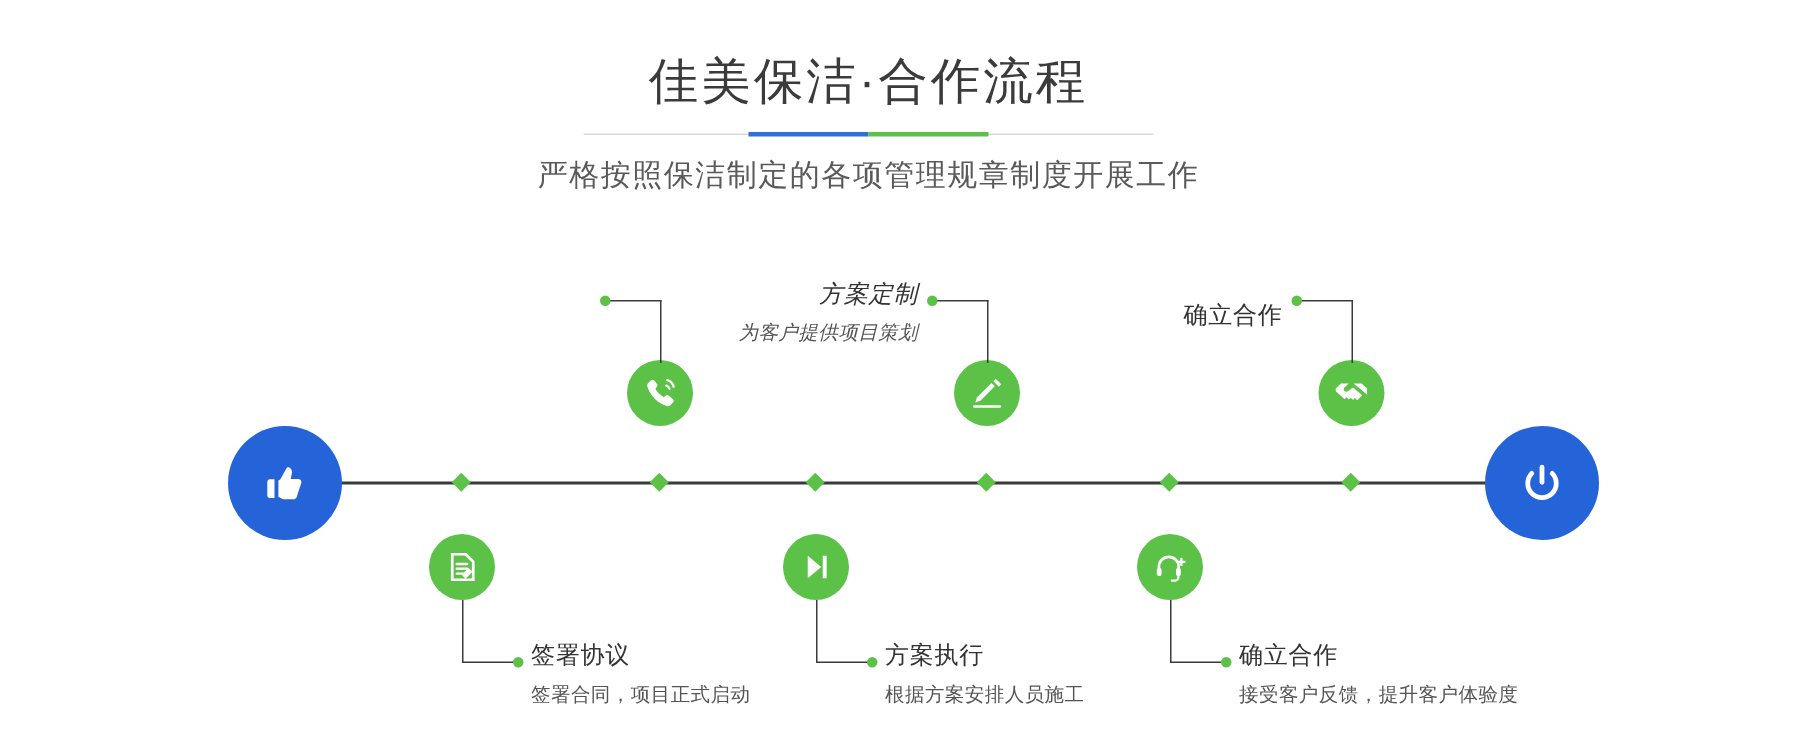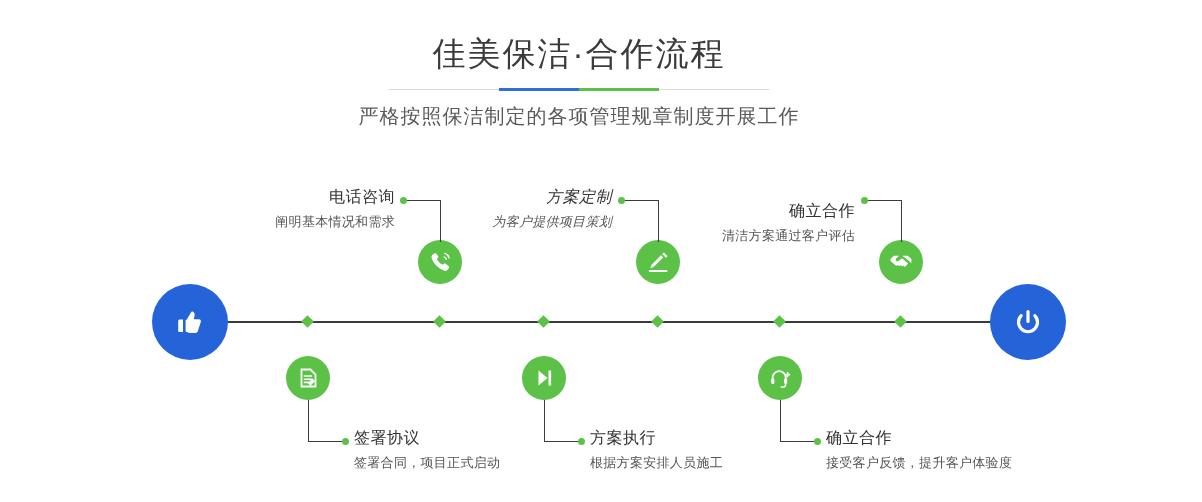--- a/index.html
+++ b/index.html
@@ -213,24 +213,20 @@
           <path fill="none" stroke="#ffffff" stroke-width="1.5" stroke-linecap="round" d="M17.8 4.4c2.1 0.6 3.8 2.3 4.3 4.4"></path>
           <path fill="none" stroke="#ffffff" stroke-width="1.5" stroke-linecap="round" d="M17.2 8.1c1 0.3 1.8 1.1 2.1 2.1"></path>
         </svg>
       </span>
     </div>
     <div class="diamond" style="left:435px; top:317px;"></div>
 
     <div class="conn-v" style="left:440px; top:200px; height:42px;"></div>
     <div class="conn-h" style="left:404px; top:200px; width:37px;"></div>
     <div class="dot" style="left:400px; top:197px;"></div>
-    <div class="label-block align-right" style="left:135px; top:186px;">
-      <div class="label-title">电话咨询</div>
-      <div class="label-desc">阐明基本情况和需求</div>
-    </div>
 
     <div class="node-circle" style="left:286px; top:356px;">
       <span>
         <svg width="24" height="24" viewBox="0 0 24 24">
           <path fill="none" stroke="#ffffff" stroke-width="1.8" d="M5.5 3.5h9l5 5v12h-14z"></path>
           <path fill="none" stroke="#ffffff" stroke-width="1.6" stroke-linecap="round" d="M8.5 10h7M8.5 13.2h7M8.5 16.4h4.5"></path>
           <path fill="#ffffff" d="M16.4 12.6l2.6 2.6-4.6 4.6-2.6-2.6z"></path>
         </svg>
       </span>
     </div>
@@ -285,21 +281,20 @@
           <path fill="#ffffff" d="M14.4 6.7h5.3l3.7 3.3v4.2l-3.3-2.9-5.7-4.6z"></path>
         </svg>
       </span>
     </div>
     <div class="diamond" style="left:896px; top:317px;"></div>
     <div class="conn-v" style="left:901px; top:200px; height:42px;"></div>
     <div class="conn-h" style="left:865px; top:200px; width:37px;"></div>
     <div class="dot" style="left:861px; top:197px;"></div>
     <div class="label-block align-right" style="left:595px; top:200px;">
       <div class="label-title">确立合作</div>
-      <div class="label-desc">清洁方案通过客户评估</div>
     </div>
 
     <div class="node-circle" style="left:758px; top:356px;">
       <span>
         <svg width="24" height="24" viewBox="0 0 24 24">
           <path fill="none" stroke="#ffffff" stroke-width="1.8" d="M4.6 13.2v-1.4a6.6 6.6 0 0 1 13.2 0v1.4"></path>
           <rect fill="#ffffff" x="3.2" y="12.6" width="3.2" height="5.4" rx="1.4"></rect>
           <rect fill="#ffffff" x="16" y="12.6" width="3.2" height="5.4" rx="1.4"></rect>
           <path fill="none" stroke="#ffffff" stroke-width="1.5" stroke-linecap="round" d="M17.6 18v0.8c0 1.2-1 2.2-2.2 2.2h-2.2"></path>
           <path fill="none" stroke="#ffffff" stroke-width="1.6" stroke-linecap="round" d="M19.6 6.6v4M17.6 8.6h4"></path>

